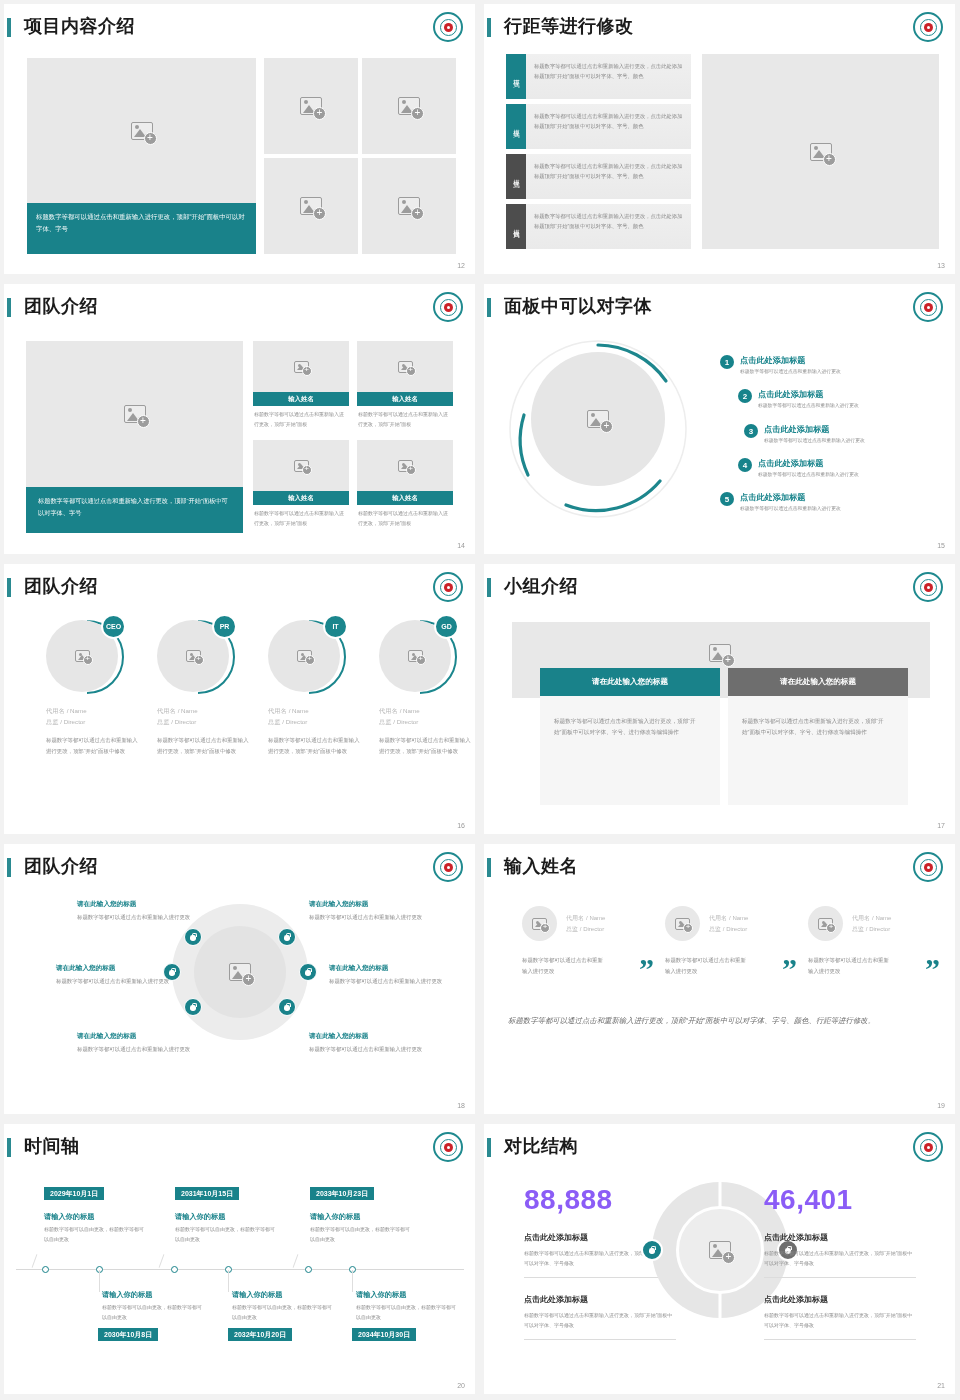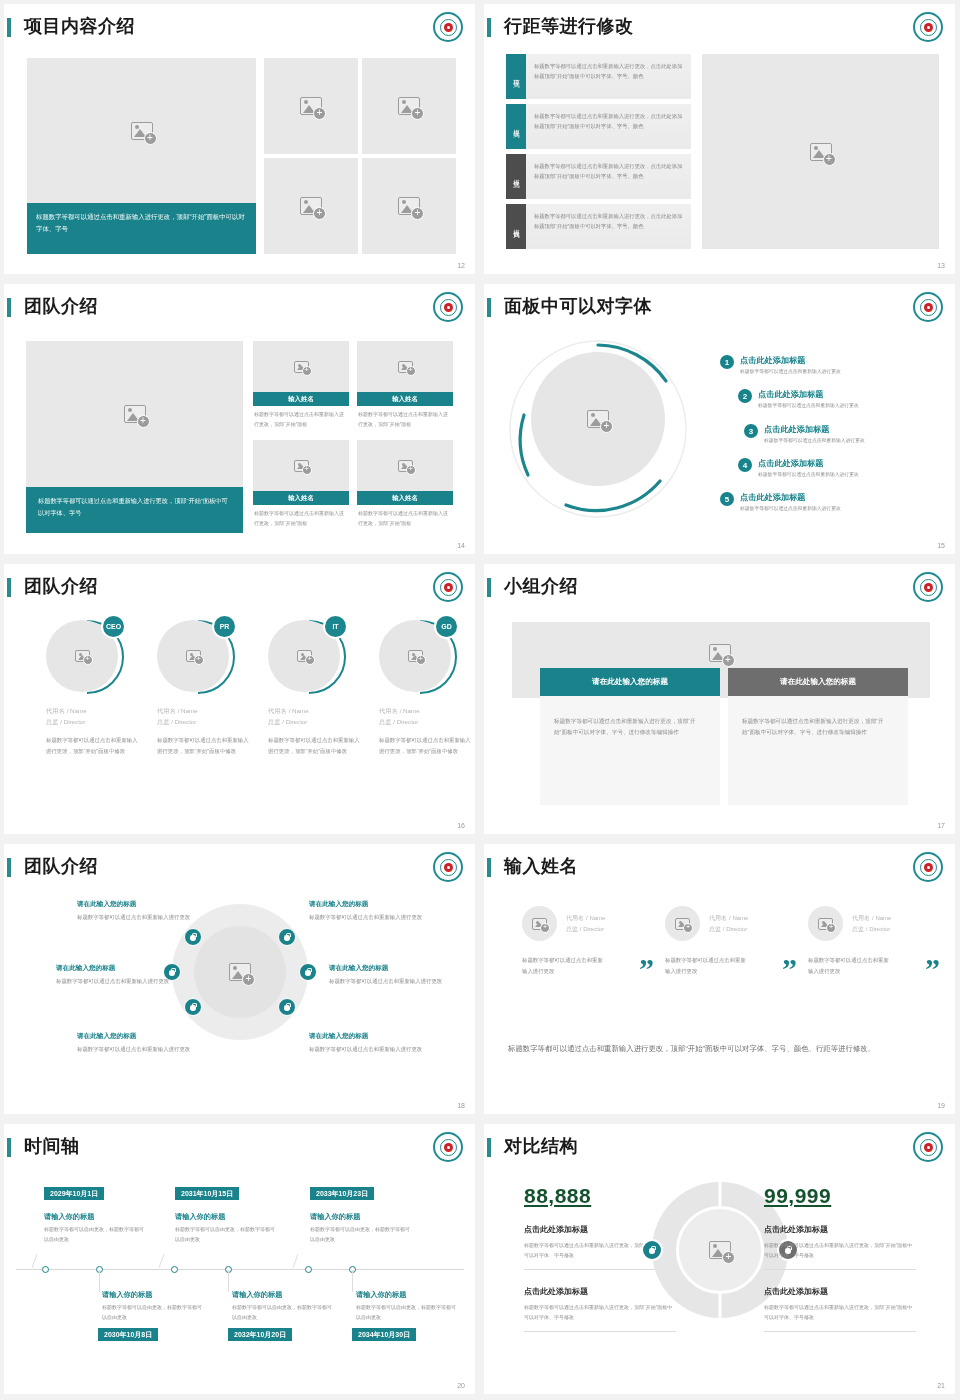--- a/index.html
+++ b/index.html
@@ -216,40 +216,40 @@
   .s19-rl { margin-top: 2px; font-size: 6.5px; font-weight: bold; color: #19828a; }
   .s19-rl span { font-weight: normal; color: #b6b6b6; font-size: 6px; }
   .s19-body { margin-top: 14px; position: relative; }
   .s19-bt { font-size: 5.4px; line-height: 2.1; color: #8b8b8b; width: 86px; }
   .s19-q {
     position: absolute; right: 6px; bottom: -6px;
     font-size: 30px; font-weight: bold; color: #19828a;
     font-family: "Liberation Serif", serif; line-height: 1;
   }
   .s19-foot {
-    position: absolute; left: 24px; top: 197px; width: 400px;
-    font-size: 7.4px; line-height: 2.15; color: #6e6e6e;
+    position: absolute; left: 24px; top: 169px; width: 400px;
+    font-size: 7.4px; line-height: 2.15; color: #6e6e6e; font-style: italic;
   }
   
   .s20-axis { position: absolute; left: 12px; top: 145px; width: 448px; height: 1px; background: #d8d8d8; }
   .s20-node {
     position: absolute; width: 7px; height: 7px; border-radius: 50%;
     background: #fff; border: 1.2px solid #19828a; top: 142px;
   }
   .s20-tick { position: absolute; width: 1px; background: #dedede; }
   .s20-date {
     position: absolute; height: 13px; padding: 0 6px; color: #fff;
     font-size: 7px; font-weight: bold; background: #19828a;
     display: flex; align-items: center; white-space: nowrap;
   }
   .s20-t { position: absolute; font-size: 7.2px; font-weight: bold; color: #19828a; white-space: nowrap; }
   .s20-d { position: absolute; font-size: 5px; line-height: 2; color: #8e8e8e; width: 100px; }
   
   .s21-col { position: absolute; top: 60px; width: 152px; }
-  .s21-num { font-size: 21px; font-weight: bold; color: #14532d; letter-spacing: .5px; text-decoration: underline; }
+  .s21-num { font-size: 28px; font-weight: bold; color: #8b5cf6; letter-spacing: .5px; }
   .s21-blk { margin-top: 16px; padding-bottom: 9px; border-bottom: 1px solid #dcdcdc; }
   .s21-bt { font-size: 8px; font-weight: bold; color: #333; }
   .s21-bd { margin-top: 5px; font-size: 5px; line-height: 2; color: #8e8e8e; }
   .s21-donut { position: absolute; left: 168px; top: 58px; width: 136px; height: 136px; }
   .s21-ring { position: absolute; inset: 0; border-radius: 50%; background: #e6e6e6; }
   .s21-hole {
     position: absolute; left: 24px; top: 24px; width: 88px; height: 88px;
     border-radius: 50%; background: #ededed; border: 3px solid #fff;
   }
   .s21-gap { position: absolute; left: 50%; width: 3px; background: #fff; transform: translateX(-50%); }
@@ -815,21 +815,21 @@
       </div>
       <div class="s21-ic" style="left:-11px;background:#19828a">
             <span class="bagicon"></span>
           </div>
       <div class="s21-ic" style="right:-11px;background:#6e6e6e">
             <span class="bagicon"></span>
           </div>
     </div>
 
     <div class="s21-col" style="left:280px">
-      <div class="s21-num">99,999</div>
+      <div class="s21-num">46,401</div>
       <div class="s21-blk">
         <div class="s21-bt">点击此处添加标题</div>
         <div class="s21-bd">标题数字等都可以通过点击和重新输入进行更改，顶部“开始”面板中可以对字体、字号修改</div>
       </div>
       <div class="s21-blk">
         <div class="s21-bt">点击此处添加标题</div>
         <div class="s21-bd">标题数字等都可以通过点击和重新输入进行更改，顶部“开始”面板中可以对字体、字号修改</div>
       </div>
     </div>
 

